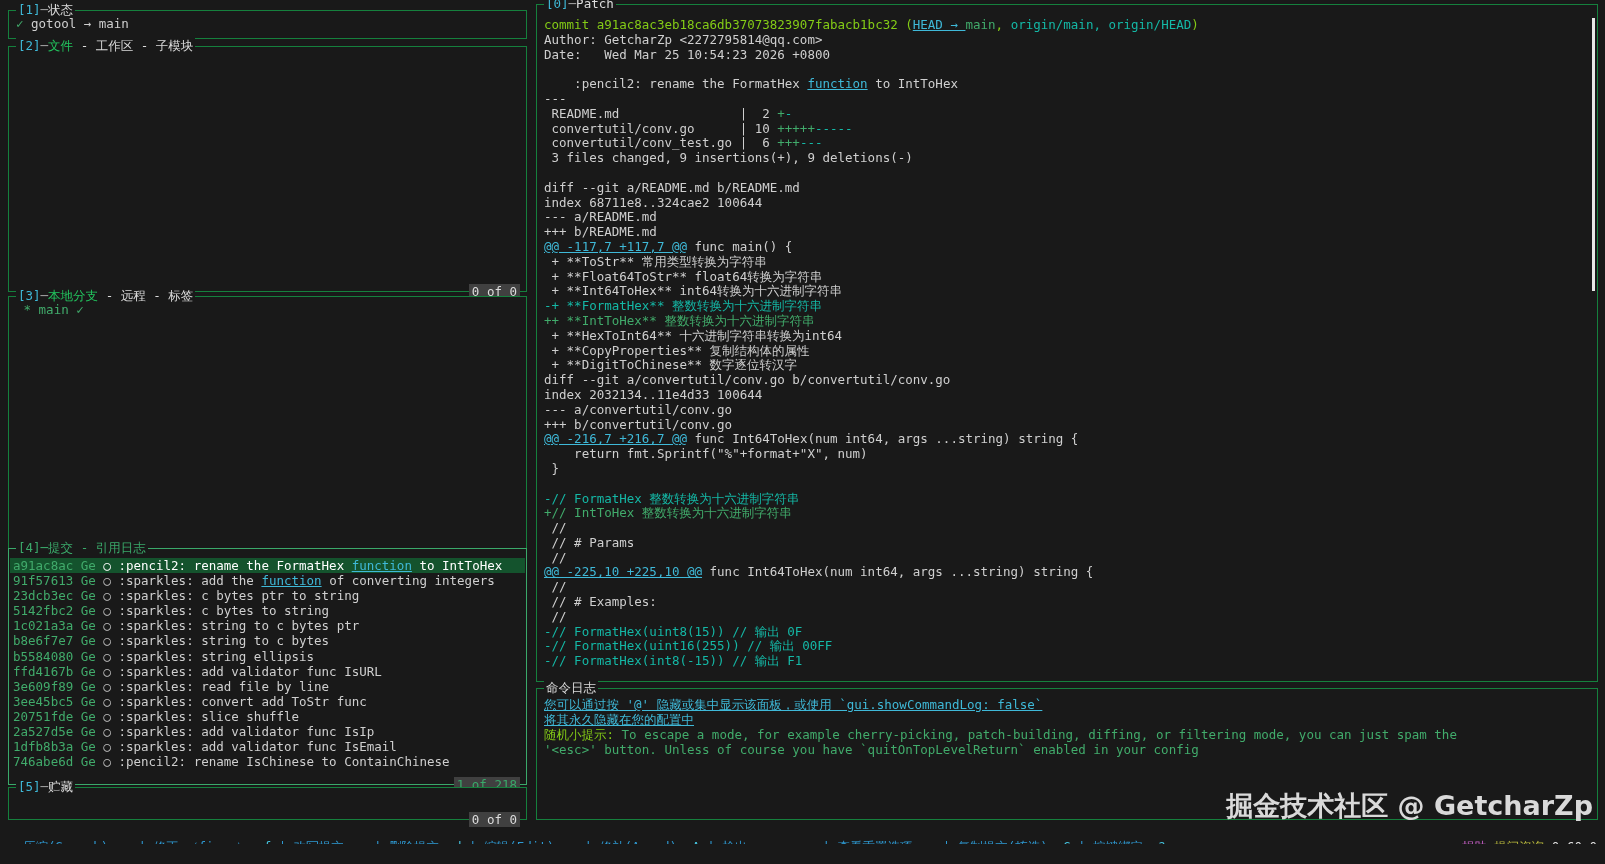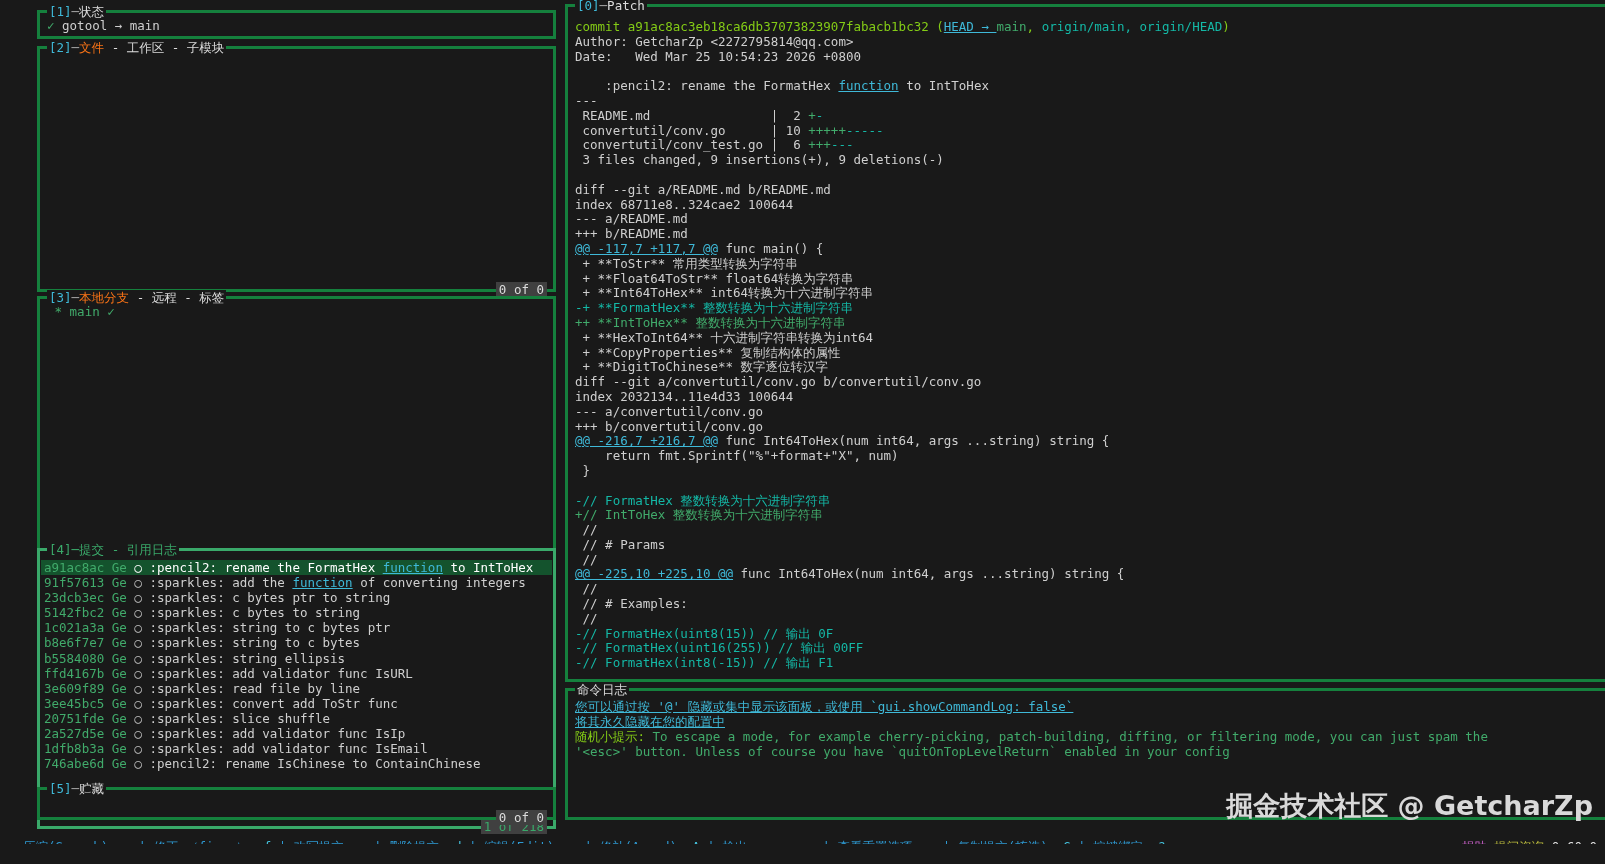--- a/index.html
+++ b/index.html
@@ -2,29 +2,29 @@
 <html><head>
 <meta charset="utf-8">
 <style>
   html,body{margin:0;padding:0;}
   body{
     width:1605px;height:864px;position:relative;overflow:hidden;
     background:#191919;color:#cfcfcf;
     font-family:"DejaVu Sans Mono",monospace;
     font-size:12.5px;
   }
-  .panel{position:absolute;border:3px solid #15803d;background:#191919;box-sizing:border-box;margin-left:29px;}
+  .panel{position:absolute;border:1px solid #15803d;background:#191919;box-sizing:border-box;}
   .panel.active{border-color:#3aa96a;}
   .ptitle{position:absolute;top:-9px;left:7px;background:#191919;padding:0 2px;white-space:pre;}
   .panel.active .ptitle span{color:#3aa96a;}
   .pcount{position:absolute;bottom:-8px;right:6px;background:#404040;padding:0 3px;color:#dcdcdc;white-space:pre;}
   .panel.active .pcount{color:#3aa96a;}
   .tseg-num{color:#3fb9d8;}
   .tseg-dash{color:#9f9f9f;}
-  .tseg-green{color:#f97316;}
+  .tseg-green{color:#22c55e;}
   .tseg-def{color:#dcdcdc;}
   .content{position:absolute;left:0;top:0;right:0;bottom:0;overflow:hidden;padding:12px 4px 0 7px;}
   .t-line{white-space:pre;line-height:14.8px;height:14.8px;}
   .cl-line{white-space:pre;line-height:15px;height:15px;}
   .seg-d{color:#cfcfcf;}
   .seg-g{color:#41ab6b;}
   .seg-r{color:#14b8a6;}
   .seg-c{color:#3fb9d8;text-decoration:underline;}
   .seg-y{color:#84cc16;}
   .seg-gray{color:#bdbdbd;}
@@ -64,21 +64,21 @@
 </div>
 
 <div class="panel" style="left:8px;top:296px;width:519px;height:309px;">
   <div class="ptitle"><span class="tseg-num">[3]</span><span class="tseg-dash">─</span><span class="tseg-green">本地分支</span><span class="tseg-def"> - 远程 - 标签</span></div>
   <div class="content" style="padding-top:6px;">
     <div class="t-line seg-g"> * main ✓</div>
   </div>
   <div class="pcount">1 of 1</div>
 </div>
 
-<div class="panel active" style="left:8px;top:548px;width:519px;height:281px;">
+<div class="panel active" style="left:8px;top:548px;width:519px;height:237px;">
   <div class="ptitle"><span class="tseg-num">[4]</span><span class="tseg-dash">─</span><span class="tseg-green">提交</span><span class="tseg-def"> - 引用日志</span></div>
   <div class="commit-list" id="commit-list">
       <div class="commit-row selected"><span class="seg-g">a91ac8ac</span><span class="seg-d"> </span><span class="seg-g">Ge</span><span class="seg-d"> </span><span class="seg-gray">○</span><span class="seg-d"> </span><span class="seg-d">:pencil2: rename the FormatHex </span><span class="seg-c">function</span><span class="seg-d"> to IntToHex</span></div>
       <div class="commit-row"><span class="seg-g">91f57613</span><span class="seg-d"> </span><span class="seg-g">Ge</span><span class="seg-d"> </span><span class="seg-gray">○</span><span class="seg-d"> </span><span class="seg-d">:sparkles: add the </span><span class="seg-c">function</span><span class="seg-d"> of converting integers</span></div>
       <div class="commit-row"><span class="seg-g">23dcb3ec</span><span class="seg-d"> </span><span class="seg-g">Ge</span><span class="seg-d"> </span><span class="seg-gray">○</span><span class="seg-d"> </span><span class="seg-d">:sparkles: c bytes ptr to string</span></div>
       <div class="commit-row"><span class="seg-g">5142fbc2</span><span class="seg-d"> </span><span class="seg-g">Ge</span><span class="seg-d"> </span><span class="seg-gray">○</span><span class="seg-d"> </span><span class="seg-d">:sparkles: c bytes to string</span></div>
       <div class="commit-row"><span class="seg-g">1c021a3a</span><span class="seg-d"> </span><span class="seg-g">Ge</span><span class="seg-d"> </span><span class="seg-gray">○</span><span class="seg-d"> </span><span class="seg-d">:sparkles: string to c bytes ptr</span></div>
       <div class="commit-row"><span class="seg-g">b8e6f7e7</span><span class="seg-d"> </span><span class="seg-g">Ge</span><span class="seg-d"> </span><span class="seg-gray">○</span><span class="seg-d"> </span><span class="seg-d">:sparkles: string to c bytes</span></div>
       <div class="commit-row"><span class="seg-g">b5584080</span><span class="seg-d"> </span><span class="seg-g">Ge</span><span class="seg-d"> </span><span class="seg-gray">○</span><span class="seg-d"> </span><span class="seg-d">:sparkles: string ellipsis</span></div>
       <div class="commit-row"><span class="seg-g">ffd4167b</span><span class="seg-d"> </span><span class="seg-g">Ge</span><span class="seg-d"> </span><span class="seg-gray">○</span><span class="seg-d"> </span><span class="seg-d">:sparkles: add validator func IsURL</span></div>

